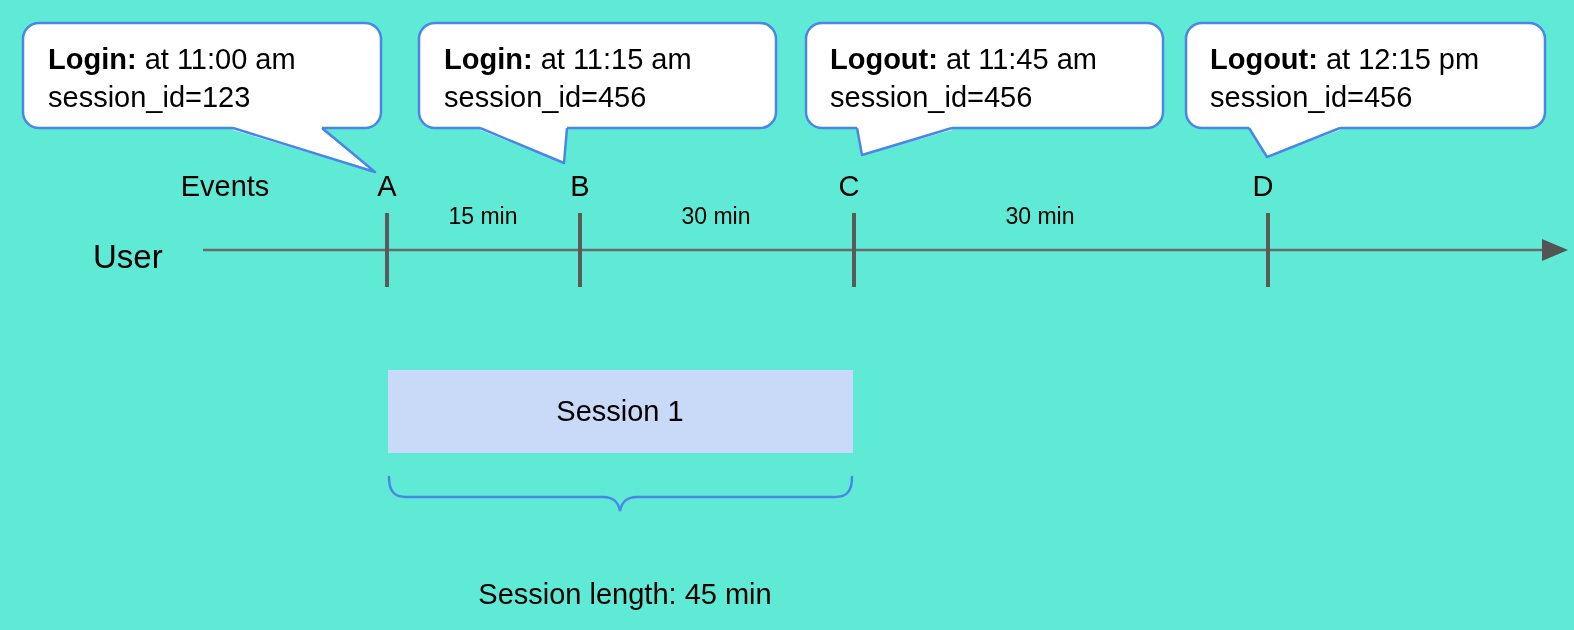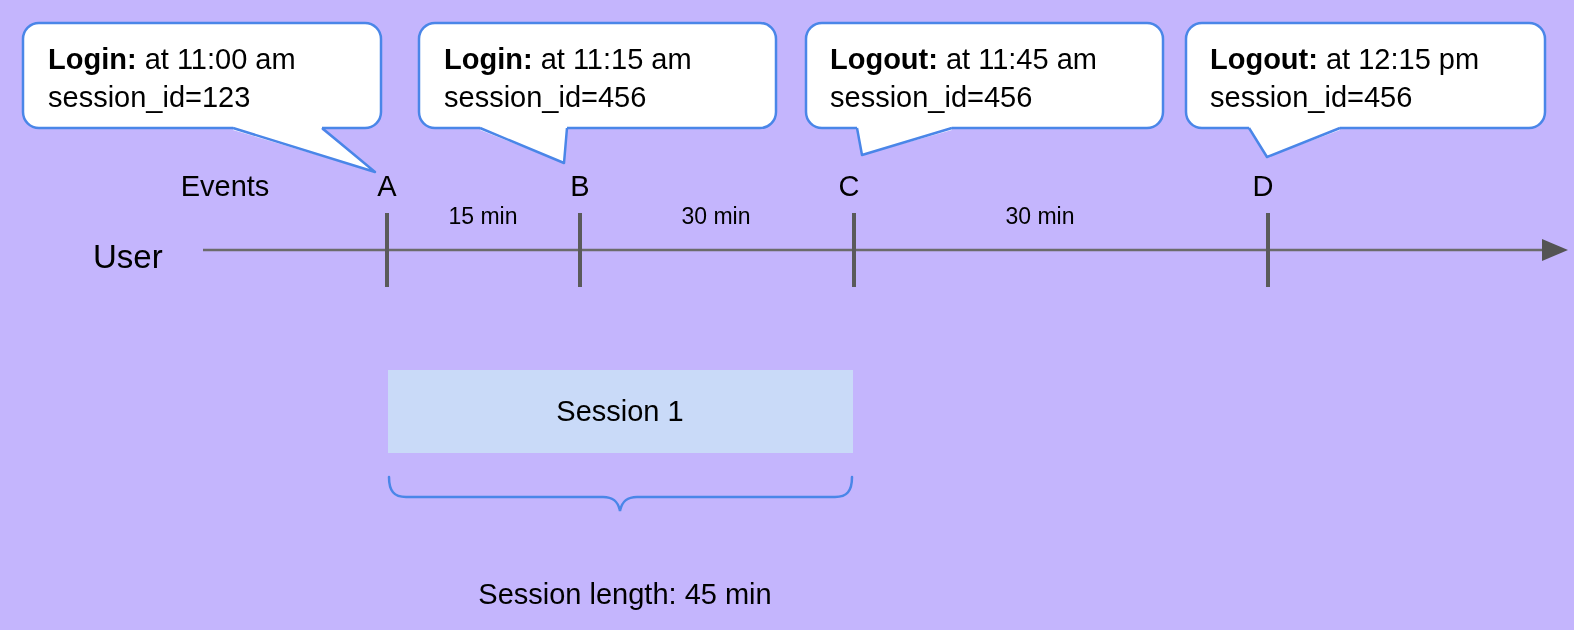--- a/index.html
+++ b/index.html
@@ -4,21 +4,21 @@
 <style>
   html, body {
     margin: 0;
     padding: 0;
     background: #ffffff;
   }
   .stage {
     position: relative;
     width: 1574px;
     height: 630px;
-    background: #c4b5fd;
+    background: #5eead4;
     overflow: hidden;
   }
   svg text {
     font-family: "Liberation Sans", sans-serif;
     fill: var(--color-text, #000);
   }
   .bubble {
     fill: #ffffff;
     stroke: var(--color-accent, #4a86e8);
     stroke-width: 2.5;

